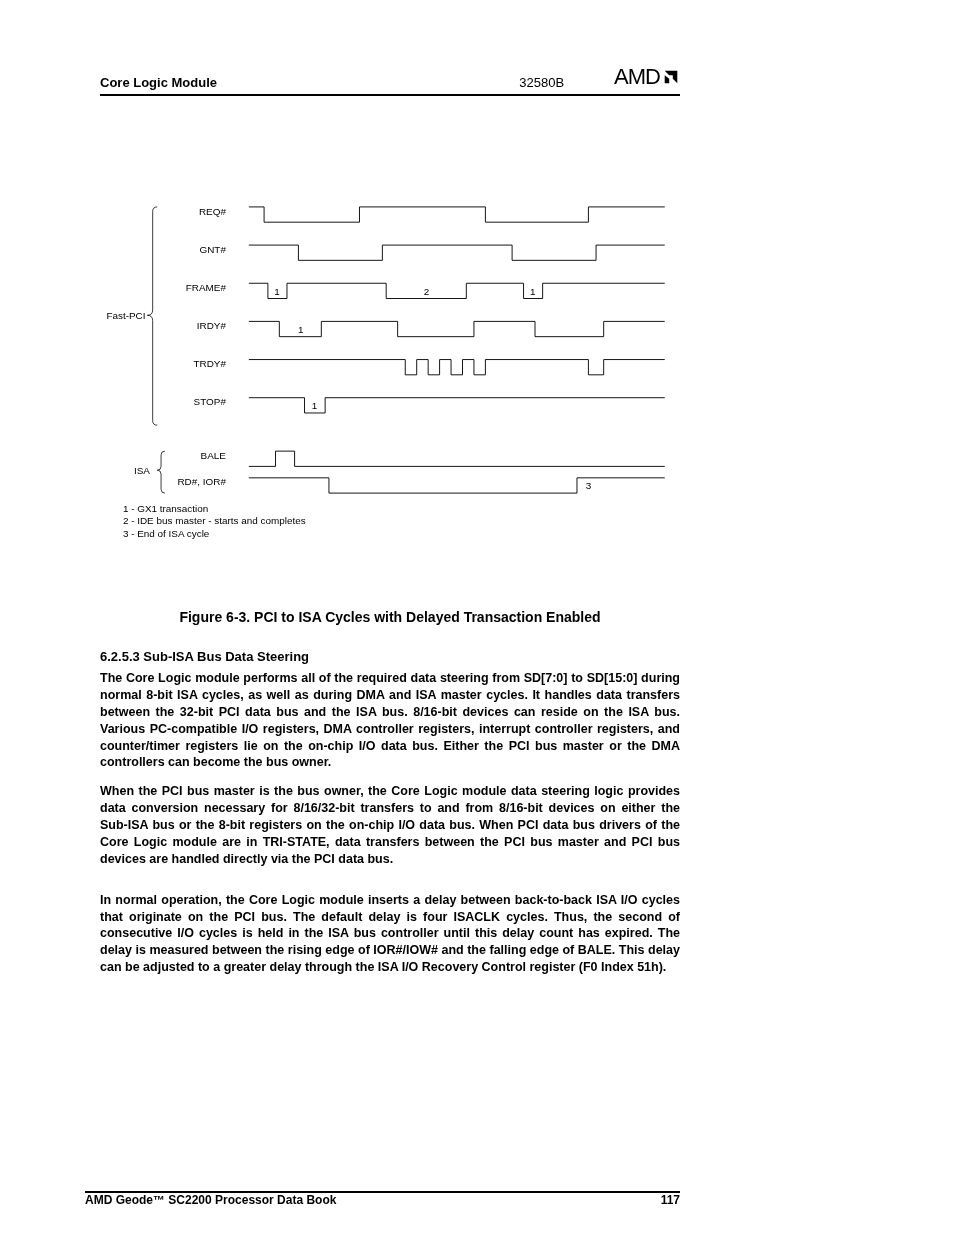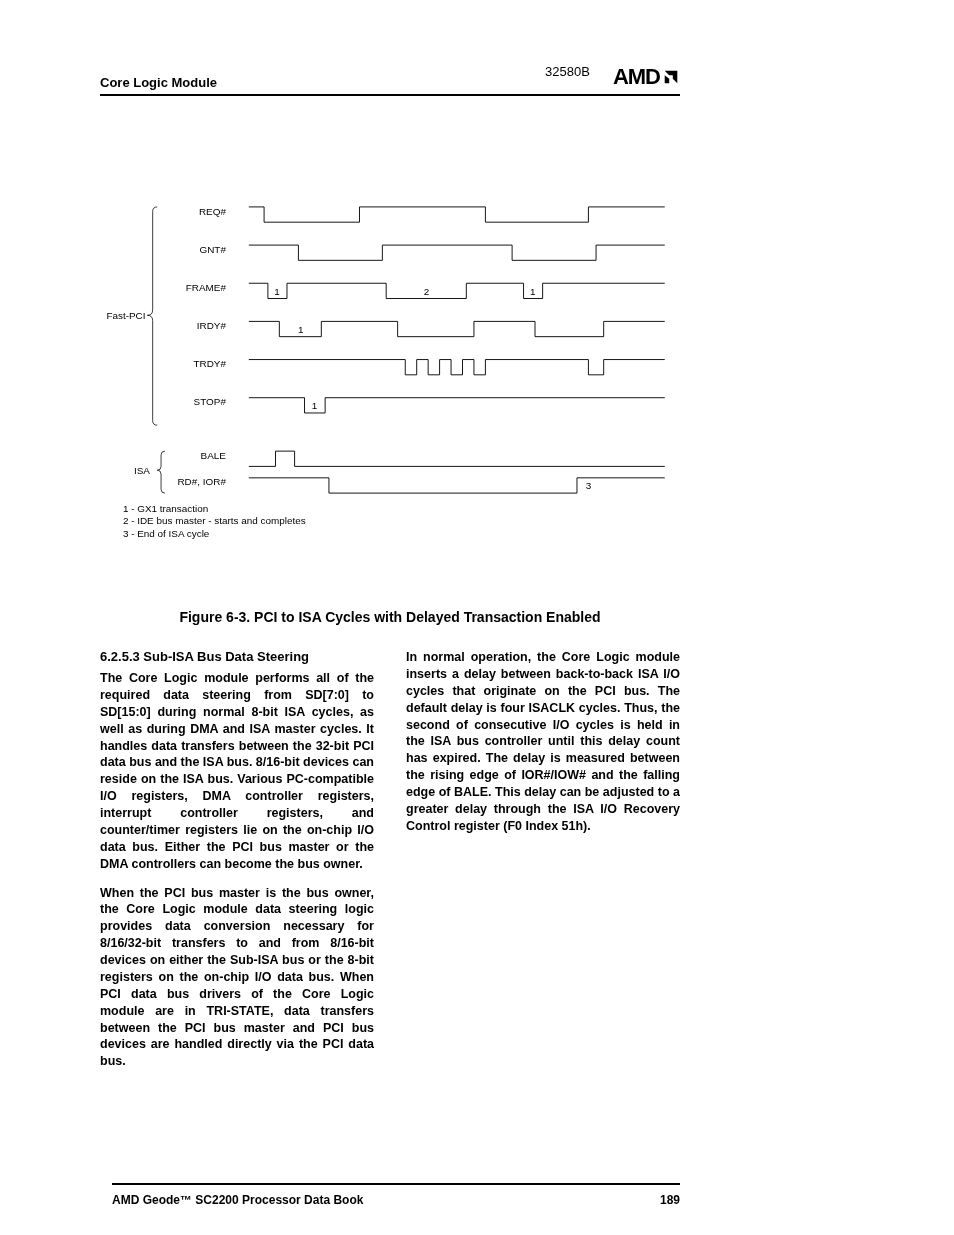--- a/index.html
+++ b/index.html
@@ -23,28 +23,29 @@
     align-items: flex-end;
     border-bottom: 2px solid #000;
     padding-bottom: 4px;
   }
   .header-left {
     font-weight: bold;
     font-size: 13px;
   }
   .header-right {
     display: flex;
-    gap: 23px;
+    align-items: flex-end;
+    gap: 50px;
   }
   .doc-number {
     font-size: 13px;
   }
   .amd-logo {
     font-family: Arial, sans-serif;
-    font-weight: 700;
+    font-weight: 400;
     font-size: 22px;
     letter-spacing: -1px;
     display: flex;
     align-items: center;
   }
   .amd-arrow {
     display:inline-block;
     width:18px; height:18px;
     margin-left:2px;
   }
@@ -55,22 +56,23 @@
   }
   .figure-title {
     text-align: center;
     font-weight: bold;
     font-size: 14px;
     margin-top: 3px;
     margin-bottom: 24px;
   }
   .columns {
     display: flex;
-    gap: 32px;
+    gap: 12px;
     font-size: 12.5px;
+    flex-direction: column;
   }
   .col {
     flex: 1;
     text-align: justify;
   }
   .section-head {
     font-weight: bold;
     font-size: 13px;
     margin-bottom: 6px;
   }
@@ -81,24 +83,24 @@
   }
   .note-row {
     display: flex;
     gap: 8px;
     line-height: 1.35;
   }
   .note-label { font-weight: bold; }
   .footer-row {
     position: absolute;
     bottom: 28px;
-    left: 112px;
+    left: 85px;
     right: 100px;
     border-top: 2px solid #000;
-    padding-top: 8px;
+    padding-top: 0;
     display: flex;
     justify-content: space-between;
     font-size: 12px;
     font-weight: bold;
   }
 
   
   .timing-svg { width: 100%; height: 100%; }
   .sig-label { font-size: 13px; text-anchor: end; }
   .group-label { font-size: 13px; text-anchor: middle; }
@@ -179,16 +181,16 @@
       <div class="para">The Core Logic module performs all of the required data steering from SD[7:0] to SD[15:0] during normal 8-bit ISA cycles, as well as during DMA and ISA master cycles. It handles data transfers between the 32-bit PCI data bus and the ISA bus. 8/16-bit devices can reside on the ISA bus. Various PC-compatible I/O registers, DMA controller registers, interrupt controller registers, and counter/timer registers lie on the on-chip I/O data bus. Either the PCI bus master or the DMA controllers can become the bus owner.</div>
       <div class="para">When the PCI bus master is the bus owner, the Core Logic module data steering logic provides data conversion necessary for 8/16/32-bit transfers to and from 8/16-bit devices on either the Sub-ISA bus or the 8-bit registers on the on-chip I/O data bus. When PCI data bus drivers of the Core Logic module are in TRI-STATE, data transfers between the PCI bus master and PCI bus devices are handled directly via the PCI data bus.</div>
     </div>
     <div class="col">
       <div class="para">In normal operation, the Core Logic module inserts a delay between back-to-back ISA I/O cycles that originate on the PCI bus. The default delay is four ISACLK cycles. Thus, the second of consecutive I/O cycles is held in the ISA bus controller until this delay count has expired. The delay is measured between the rising edge of IOR#/IOW# and the falling edge of BALE. This delay can be adjusted to a greater delay through the ISA I/O Recovery Control register (F0 Index 51h).</div>
     </div>
   </div>
 
   <div class="footer-row">
     <div>AMD Geode™ SC2200  Processor Data Book</div>
-    <div>189</div>
+    <div>117</div>
   </div>
 
 </div>
 
 </body></html>

